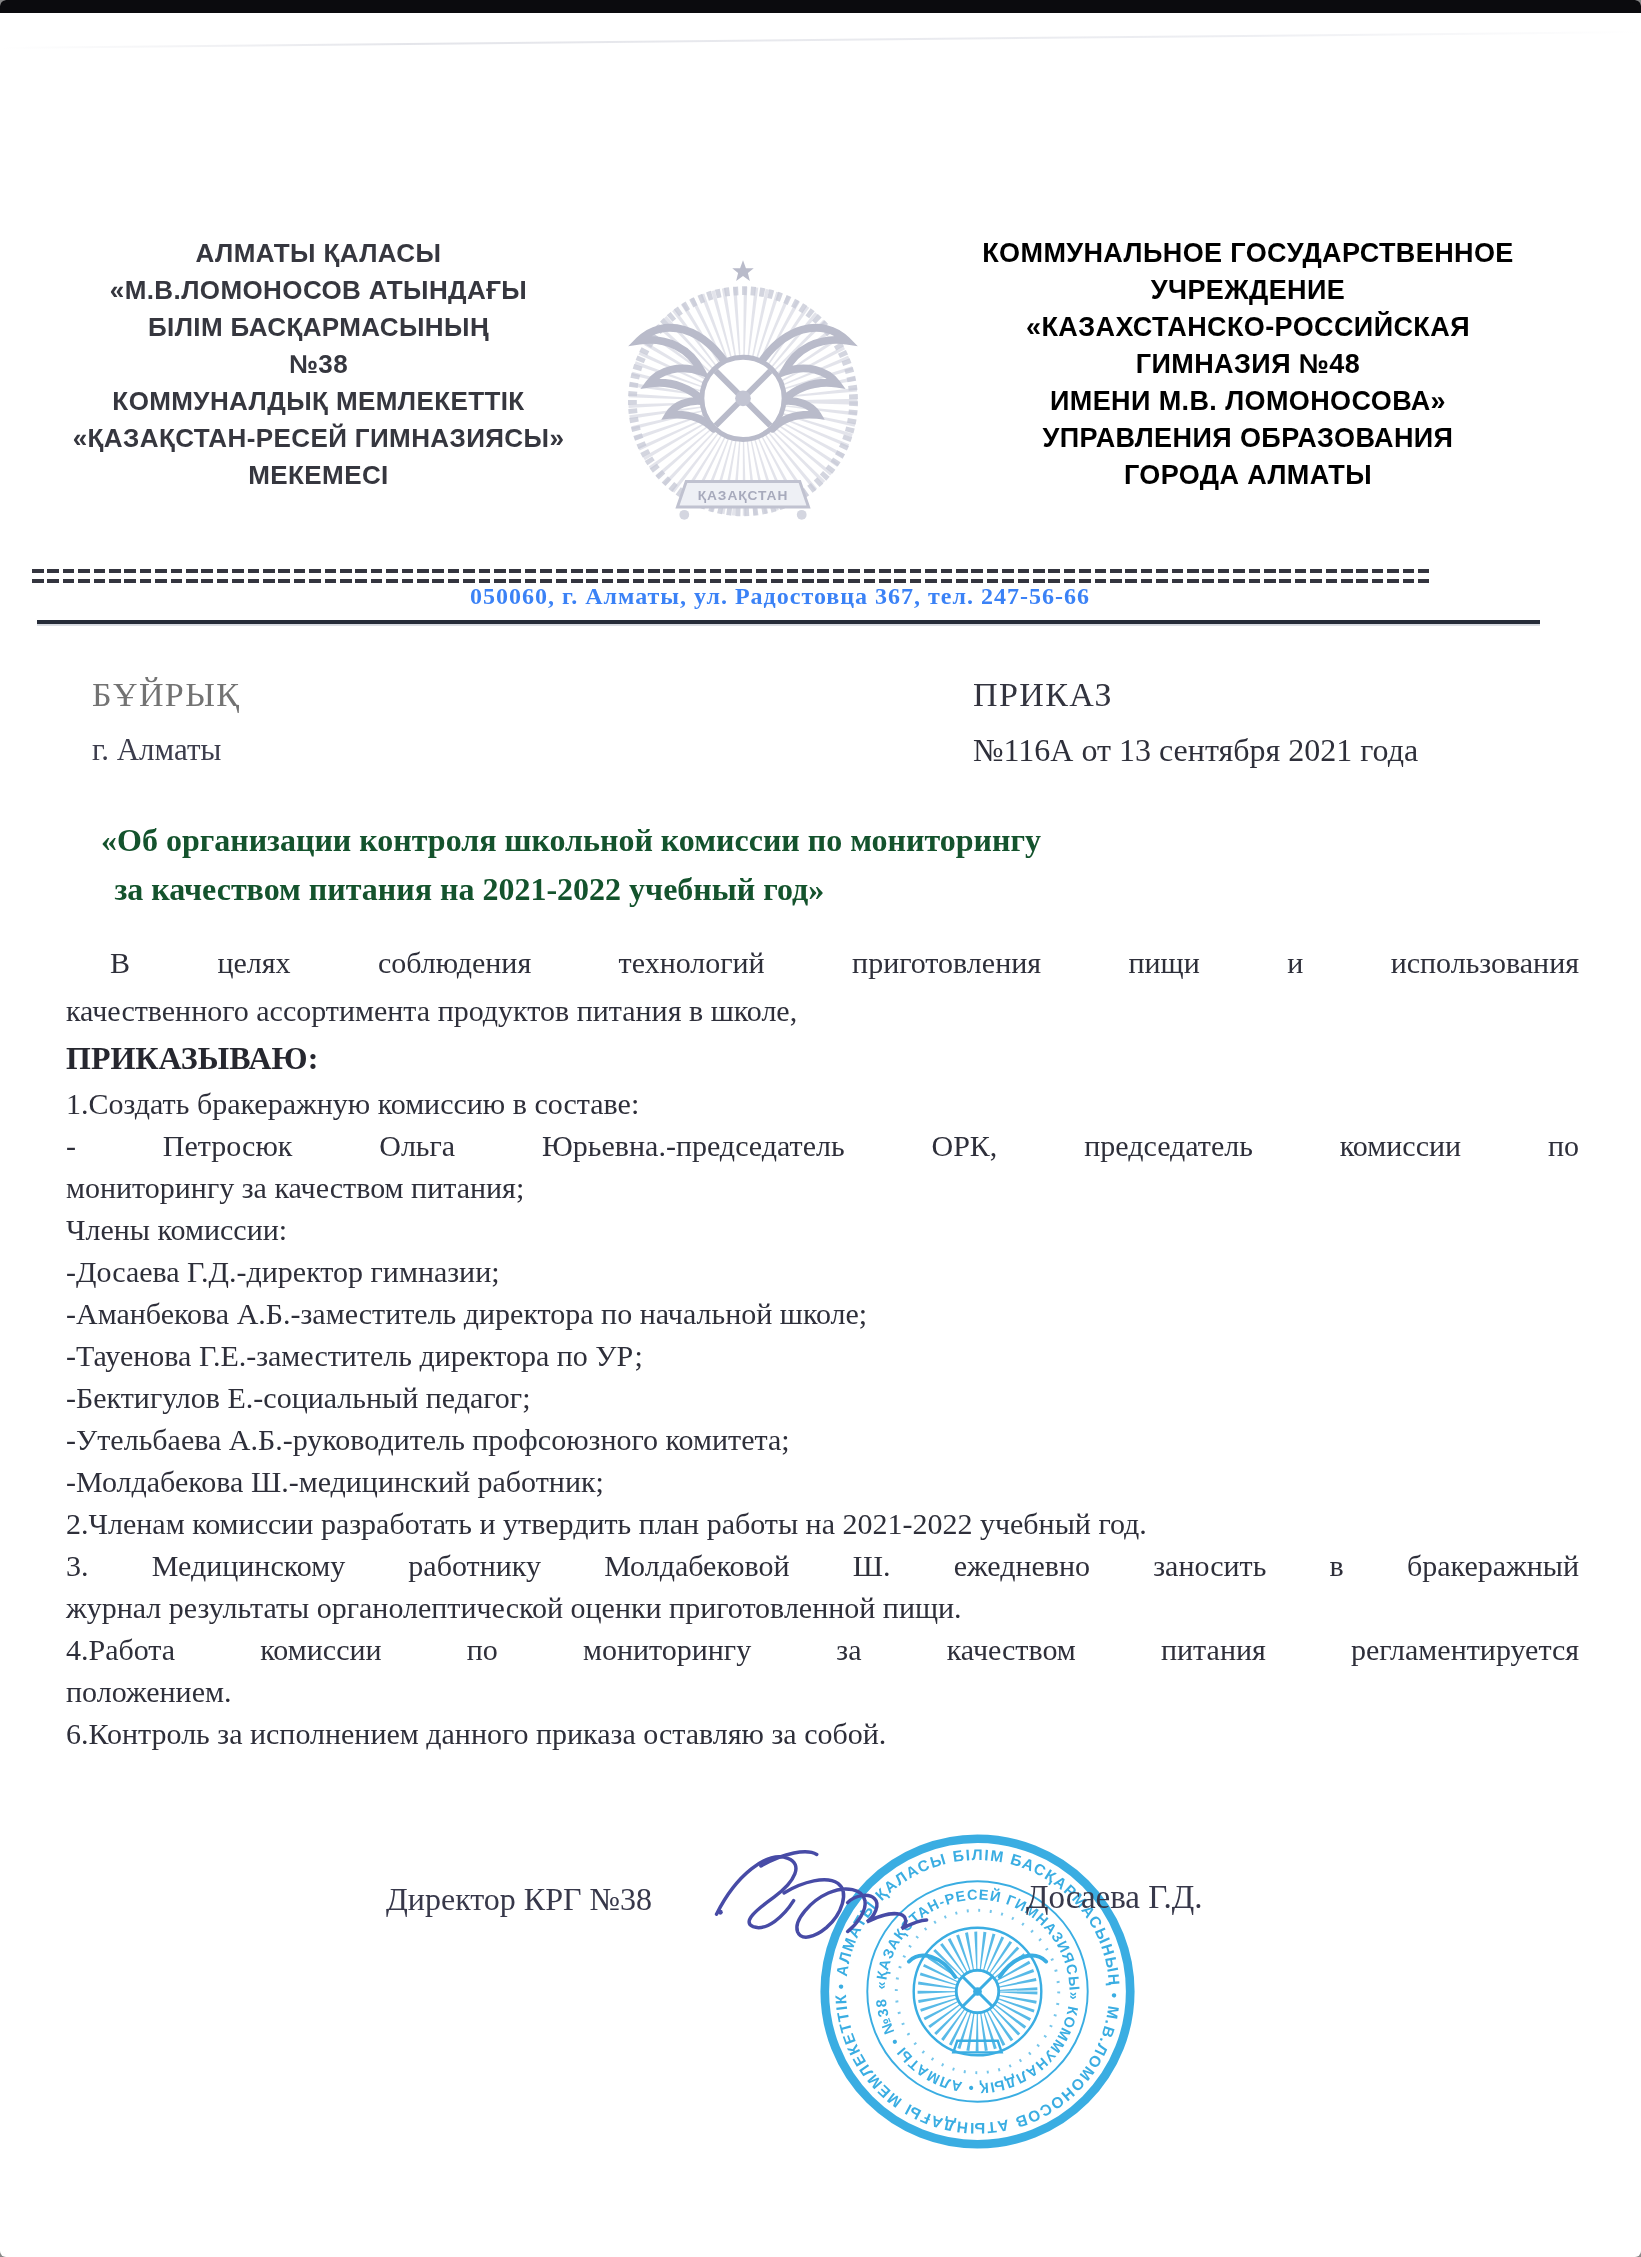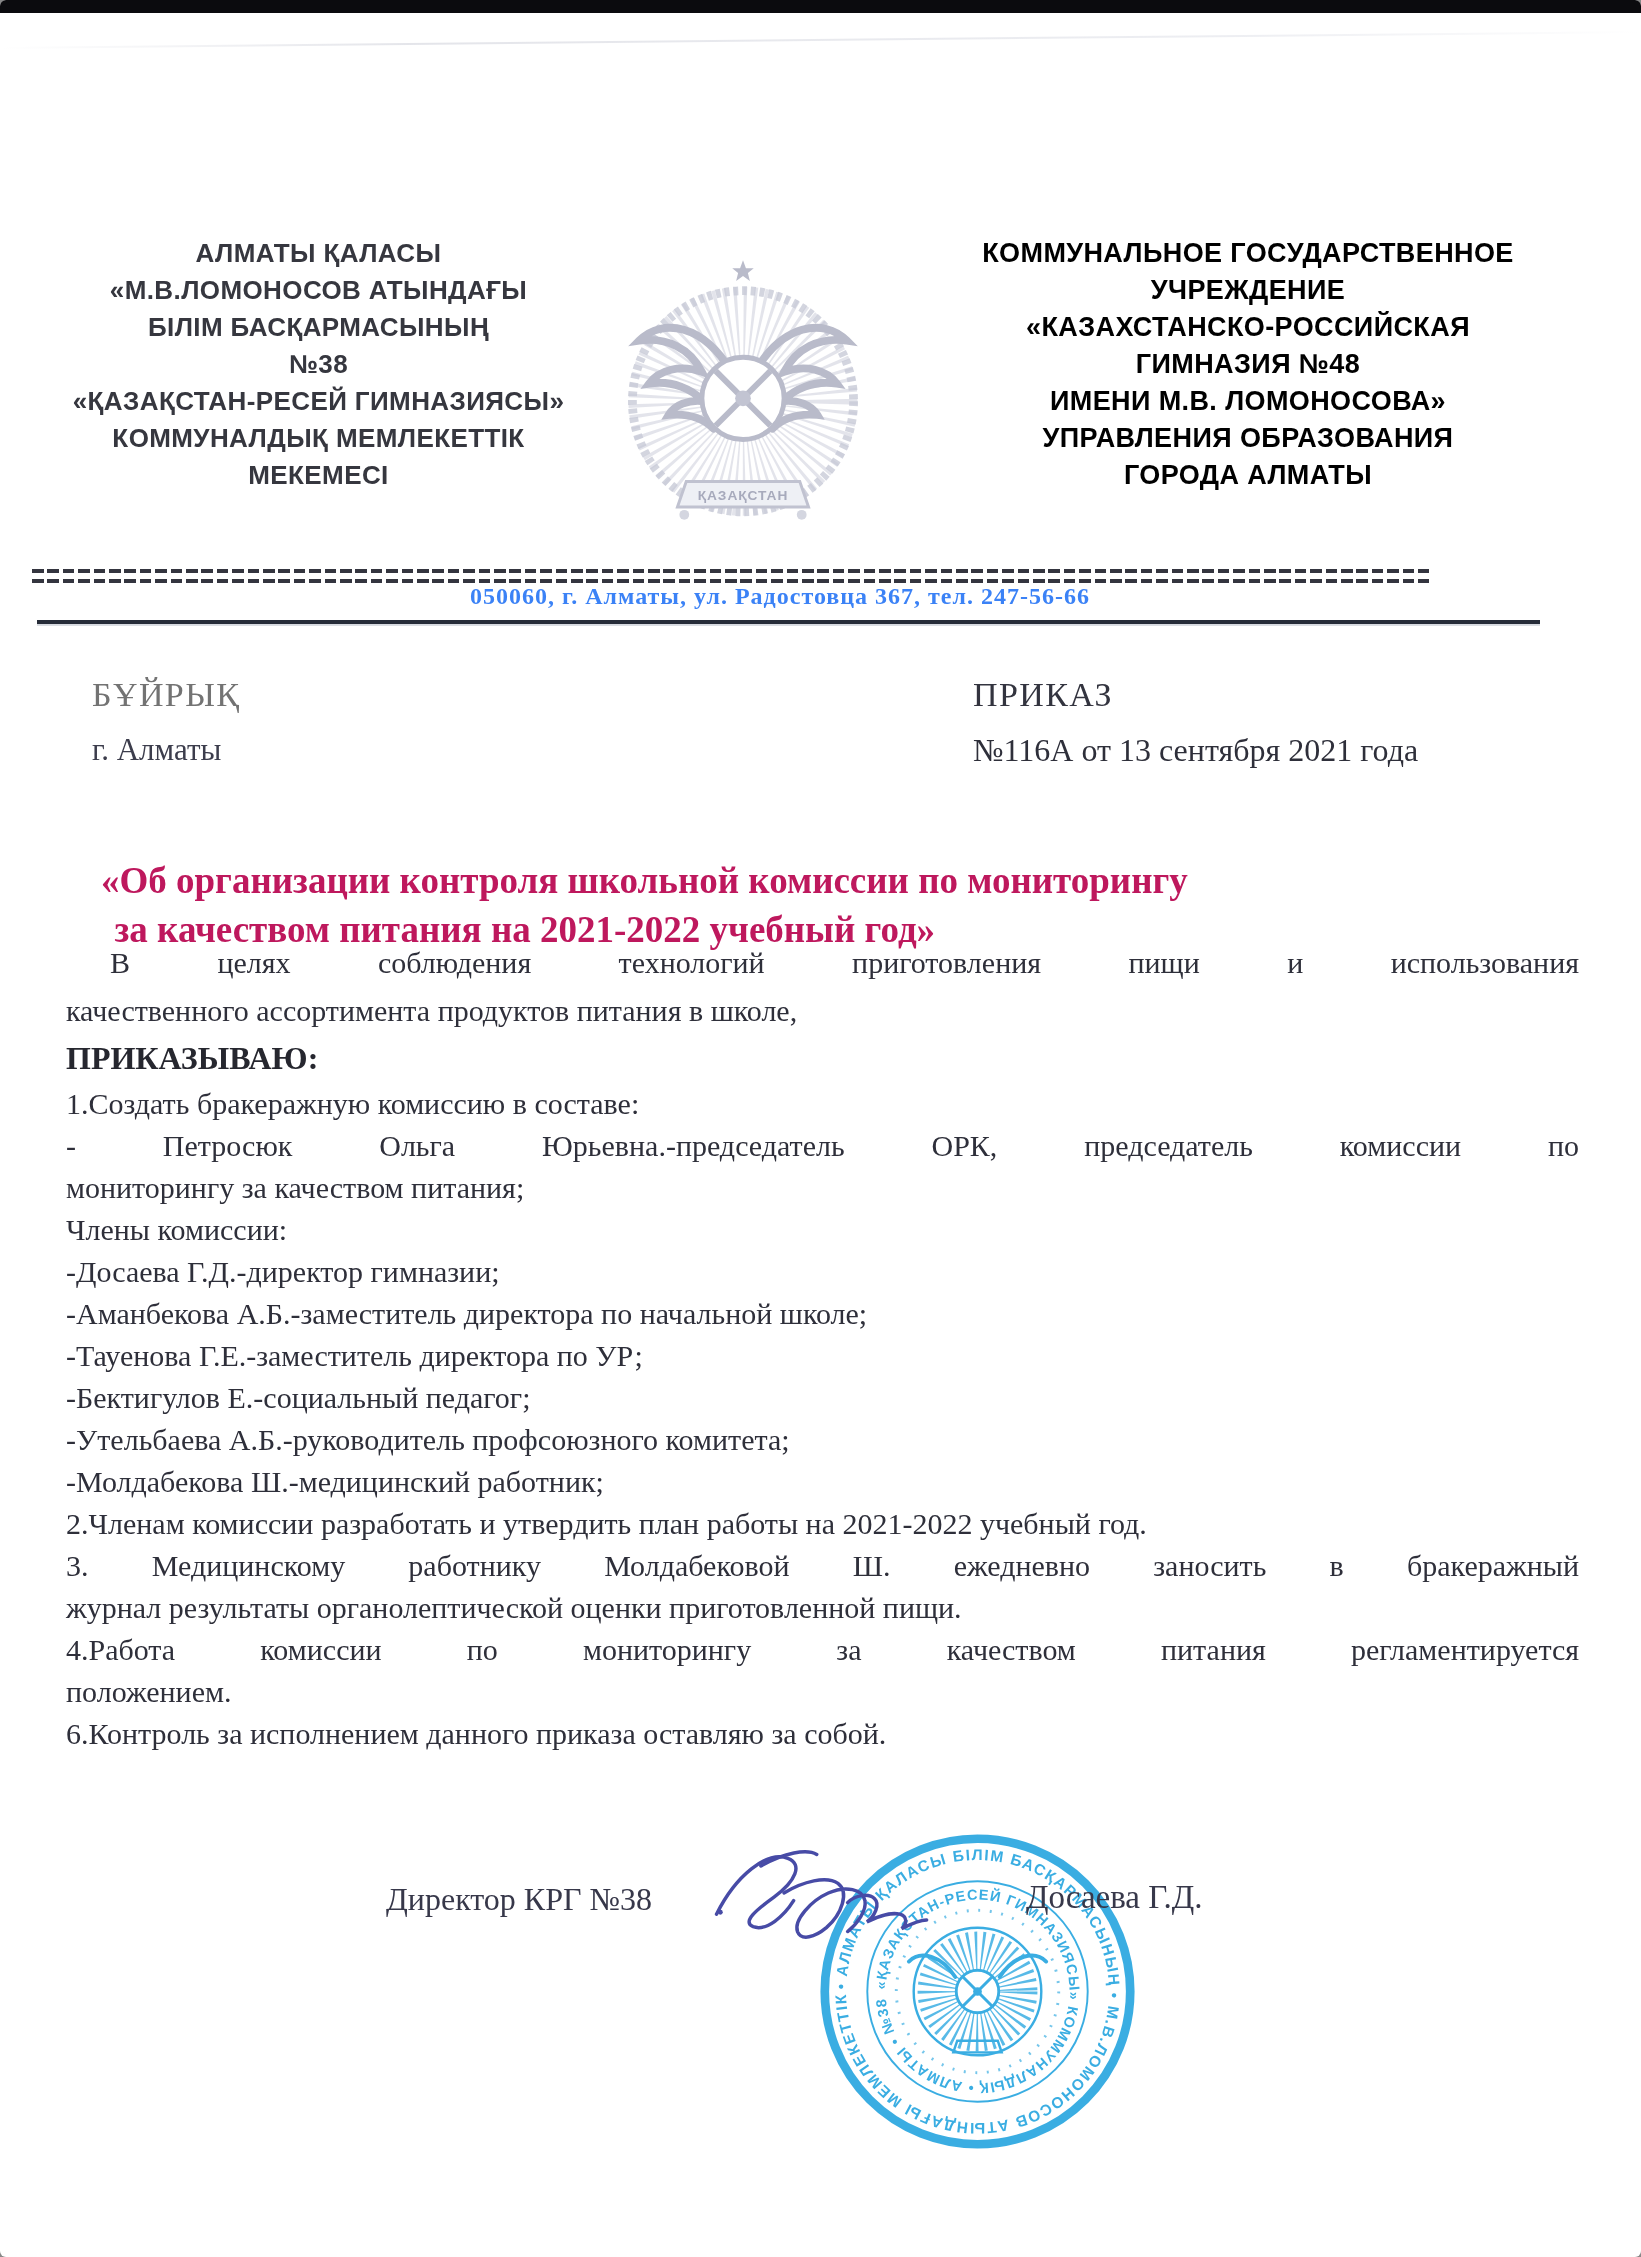--- a/index.html
+++ b/index.html
@@ -23,21 +23,21 @@
        font-weight:bold;font-size:24px;color:#3b82f6;letter-spacing:1px;}
   .rule{position:absolute;left:37px;top:620px;width:1503px;height:3.9px;background:#262c38;
        box-shadow:0 1.9px 0 rgba(120,130,150,.3);}
   
   .kk-title{position:absolute;left:92px;top:676px;font-size:34px;letter-spacing:1.4px;color:#737373;}
   .kk-city{position:absolute;left:92px;top:732px;font-size:31px;color:#3c3d4c;}
   .ru-title{position:absolute;left:973px;top:676px;font-size:34px;letter-spacing:1.4px;color:#33343f;}
   .ru-num{position:absolute;left:973px;top:732px;font-size:32px;color:#2e2f3a;}
   
   .subject{position:absolute;left:101px;top:816px;width:1265px;font-weight:bold;
-       font-size:37px;line-height:49px;color:#be185d;margin-top:40px;}
+       font-size:32px;line-height:49px;color:#14532d;}
   .subject .l2{padding-left:13.5px;}
   
   .body{position:absolute;left:66px;top:939px;width:1513px;font-size:30px;color:#2e2f3a;}
   .body .line{line-height:48px;}
   .body .item{line-height:42px;}
   .j{text-align:justify;text-align-last:justify;}
   .ind{text-indent:44px;}
   .resolve{text-align:left;font-weight:bold;font-size:32px;line-height:46px;
        margin:0 174px 1.9px 0;color:#26272f;}
   
@@ -54,22 +54,22 @@
 <div class="page">
 
   <div class="topbar"></div>
   <div class="scanline"></div>
 
   <div class="hdr hdr-left">
     <div>АЛМАТЫ ҚАЛАСЫ</div>
       <div>«М.В.ЛОМОНОСОВ АТЫНДАҒЫ</div>
       <div>БІЛІМ  БАСҚАРМАСЫНЫҢ</div>
       <div>№38</div>
+      <div>КОММУНАЛДЫҚ МЕМЛЕКЕТТІК</div>
       <div>«ҚАЗАҚСТАН-РЕСЕЙ ГИМНАЗИЯСЫ»</div>
-      <div>КОММУНАЛДЫҚ МЕМЛЕКЕТТІК</div>
       <div>МЕКЕМЕСІ</div>
   </div>
 
   <svg class="emblem" width="274" height="290" viewBox="0 0 280 295">
     <g stroke="#c1c3d1" fill="none">
       <circle cx="140" cy="158" r="113" stroke-width="9" stroke-dasharray="5 4" opacity="0.7"></circle>
       <circle cx="140" cy="158" r="78" stroke="#c8cad7" stroke-width="78" stroke-dasharray="2.5 5" opacity="0.5"></circle>
     </g>
     <polygon points="140,14 143,22 151,22 145,27 147,35 140,30 133,35 135,27 129,22 137,22" fill="#b9bbca"></polygon>
     <g stroke="#b9bbca" stroke-width="8" fill="none" stroke-linecap="round">

